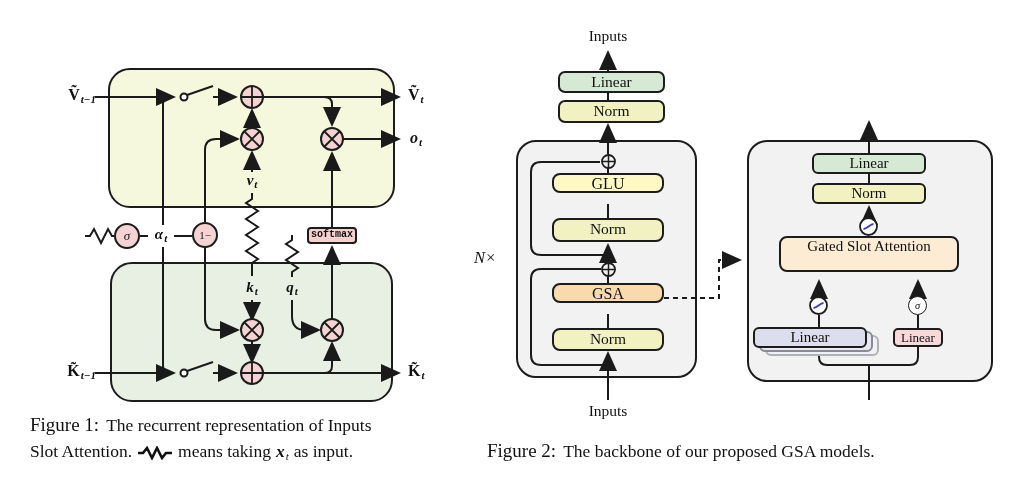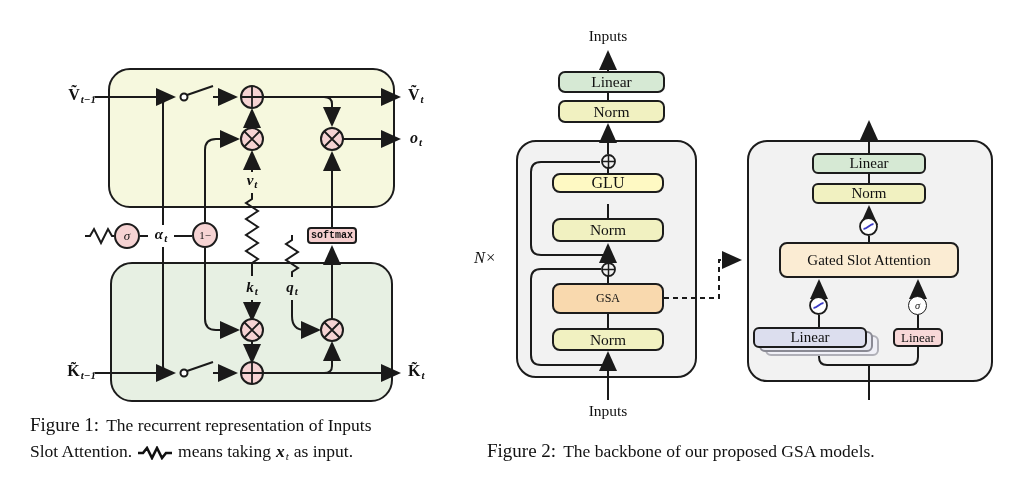--- a/index.html
+++ b/index.html
@@ -1,21 +1,21 @@
 <!DOCTYPE html>
 <html><head>
 <meta charset="utf-8">
 <style>
   html,body{margin:0;padding:0;background:#ffffff;}
   #page{position:relative;width:1024px;height:487px;background:#ffffff;overflow:hidden;
         font-family:"Liberation Serif",serif;color:#111;}
   svg{display:block;}
   
   .box{position:absolute;box-sizing:border-box;border:2px solid #1c1c1c;
-       display:flex;align-items:center;justify-content:center;
+       display:flex;justify-content:center;
        font-family:"Liberation Serif",serif;color:#111;z-index:10;}
   .container-box{z-index:1;}
   .wire-layer{position:absolute;left:0;top:0;z-index:5;pointer-events:none;}
   .node{position:absolute;z-index:12;}
   
   .mlabel{position:absolute;z-index:12;font-family:"Liberation Serif",serif;
           font-weight:bold;font-size:16px;white-space:nowrap;display:flex;align-items:baseline;}
   .mlabel .main{font-weight:bold;}
   .mlabel .it{font-style:italic;}
   .msub{font-size:11px;font-style:italic;position:relative;top:3px;margin-left:1px;}
@@ -203,21 +203,21 @@
   <div class="box" style="left:552px;top:173px;width:112px;height:20px;border-radius:8px;background:#fef9c3;font-size:16px;">
     <span>GLU</span>
   </div>
   <div class="box" style="left:552px;top:218px;width:112px;height:24px;border-radius:8px;background:#f1f1c1;font-size:15.5px;">
     <span>Norm</span>
   </div>
   <svg class="node" style="left:600px;top:261px;" width="17" height="17">
     <circle cx="8.5" cy="8.5" r="6.5" fill="#f2f2f2" stroke="#1c1c1c" stroke-width="1.8"></circle>
     <path d="M8.5,2 V15 M2,8.5 H15" stroke="#1c1c1c" stroke-width="1.5"></path>
   </svg>
-  <div class="box" style="left:552px;top:283px;width:112px;height:31px;border-radius:8px;background:#f9d9ae;font-size:12px;">
+  <div class="box" style="left:552px;top:283px;width:112px;height:20px;border-radius:8px;background:#f9d9ae;font-size:16px;">
     <span>GSA</span>
   </div>
   <div class="box" style="left:552px;top:328px;width:112px;height:23px;border-radius:8px;background:#f1f1c1;font-size:15.5px;">
     <span>Norm</span>
   </div>
   <div class="mlabel center" style="left:563px;top:402px;width:90px;font-weight:normal;font-size:15.5px;">
     <span>Inputs</span>
   </div>
   <div class="mlabel" style="left:474px;top:248px;font-weight:normal;font-style:italic;font-size:16.5px;">
     <span>N×</span>
@@ -226,21 +226,21 @@
   <div class="box" style="left:812px;top:153px;width:114px;height:21px;border-radius:6px;background:#d6e9d4;font-size:15px;">
     <span>Linear</span>
   </div>
   <div class="box" style="left:812px;top:183px;width:114px;height:21px;border-radius:6px;background:#f1f1c1;font-size:15px;">
     <span>Norm</span>
   </div>
   <svg class="node" style="left:858px;top:216px;" width="21" height="21">
     <circle cx="10.5" cy="10.5" r="8.5" fill="#ffffff" stroke="#1c1c1c" stroke-width="1.8"></circle>
     <path d="M5.5,13 C9,13 12,8 15.5,8" stroke="#3b3bc4" stroke-width="1.8" fill="none"></path>
   </svg>
-  <div class="box" style="left:779px;top:242px;width:180px;height:36px;border-radius:8px;background:#fbecd3;font-size:15px;">
+  <div class="box" style="left:779px;top:236px;width:180px;height:36px;border-radius:8px;background:#fbecd3;font-size:15px;">
     <span>Gated Slot Attention</span>
   </div>
   <svg class="node" style="left:808px;top:295px;" width="21" height="21">
     <circle cx="10.5" cy="10.5" r="8.5" fill="#ffffff" stroke="#1c1c1c" stroke-width="1.8"></circle>
     <path d="M5.5,13 C9,13 12,8 15.5,8" stroke="#3b3bc4" stroke-width="1.8" fill="none"></path>
   </svg>
   <div class="circle-node whitefill" style="left:908px;top:296px;width:19px;height:19px;font-size:10.5px;font-style:italic;border-width:1.8px;">
     <span>σ</span>
   </div>
 

